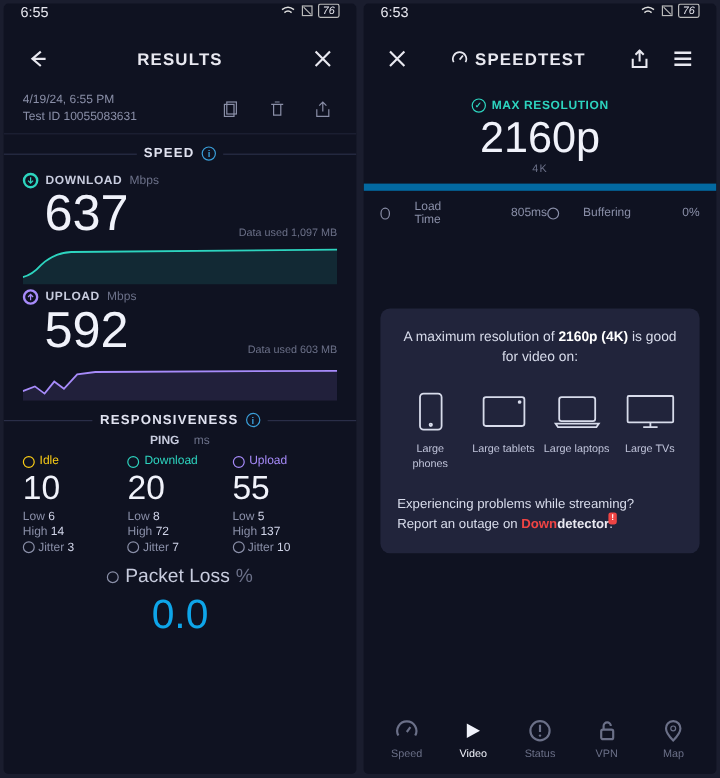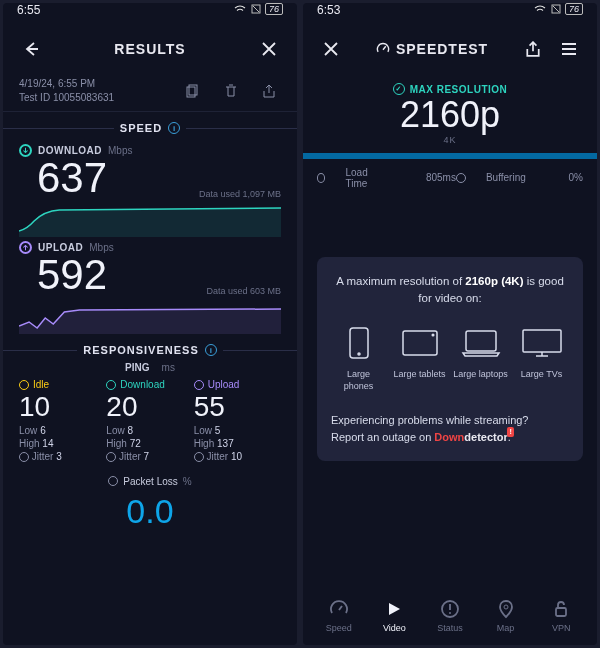--- a/index.html
+++ b/index.html
@@ -113,21 +113,21 @@
 .ping-header { display: flex; justify-content: center; gap: 12px; color: #c8ccde; font-size: 10px; font-weight: 600; margin-bottom: 6px; }
 .ping-header .unit { color: #6b7088; font-weight: 400; }
 .ping-label { display: flex; align-items: center; gap: 4px; font-size: 10px; margin-bottom: 2px; }
 .ping-label.idle { color: #facc15; }
 .ping-label.download { color: #2dd4bf; }
 .ping-label.upload { color: #a78bfa; }
 .ping-value { color: #f0f2fa; font-size: 28px; font-weight: 300; line-height: 1.1; }
 .ping-sub { color: #8a8fa8; font-size: 10px; margin-top: 2px; }
 .ping-sub .num { color: #d0d4e8; }
 .packet-row { text-align: center; padding: 10px 0; }
-.packet-label { display: inline-flex; align-items: center; gap: 5px; color: #c8ccde; font-size: 10px; }
+.packet-label { display: inline-flex; align-items: center; gap: 5px; color: #c8ccde; font-size: 16px; }
 .packet-label .unit { color: #6b7088; }
 .packet-value { color: #0ea5e9; font-size: 34px; font-weight: 400; margin-top: 2px; }
 
 
 .max-res-block { text-align: center; padding: 6px 0 8px 0; border-bottom: 6px solid #0369a1; }
 .max-res-label { display: inline-flex; align-items: center; gap: 5px; color: #2dd4bf; font-size: 10px; font-weight: 600; letter-spacing: 0.5px; }
 .max-res-value { color: #f0f2fa; font-size: 36px; font-weight: 300; line-height: 1.1; }
 .max-res-sub { color: #6b7088; font-size: 9px; letter-spacing: 1px; }
 .load-buffer { display: flex; justify-content: space-between; padding: 8px 14px; font-size: 10px; color: #8a8fa8; }
 .load-buffer span { display: inline-flex; align-items: center; gap: 20px; }
@@ -465,29 +465,29 @@
             <circle cx="10" cy="10" r="8" stroke="currentColor" stroke-width="1.8" fill="none"></circle>
             <line x1="10" y1="5" x2="10" y2="11" stroke="currentColor" stroke-width="1.8"></line>
             <circle cx="10" cy="14" r="1" fill="currentColor"></circle>
           </svg>
         </div>
         <div class="nav-label">Status</div>
       </div>
       <div class="nav-item">
         <div class="nav-icon">
           <svg width="20" height="20" viewBox="0 0 20 20">
-            <path d="M10 2 C6 2 4 5 4 8 C4 12 10 18 10 18 C10 18 16 12 16 8 C16 5 14 2 10 2 Z" stroke="currentColor" stroke-width="1.8" fill="none"></path>
-            <circle cx="10" cy="8" r="2" stroke="currentColor" fill="none"></circle>
-          </svg>
-        </div>
-        <div class="nav-label">Map</div>
+            <rect x="5" y="9" width="10" height="8" rx="1.5" stroke="currentColor" stroke-width="1.8" fill="none"></rect>
+            <path d="M7 9 V6 A3 3 0 0 1 13 6" stroke="currentColor" stroke-width="1.8" fill="none"></path>
+          </svg>
+        </div>
+        <div class="nav-label">VPN</div>
       </div>
       <div class="nav-item">
         <div class="nav-icon">
           <svg width="20" height="20" viewBox="0 0 20 20">
-            <rect x="5" y="9" width="10" height="8" rx="1.5" stroke="currentColor" stroke-width="1.8" fill="none"></rect>
-            <path d="M7 9 V6 A3 3 0 0 1 13 6" stroke="currentColor" stroke-width="1.8" fill="none"></path>
-          </svg>
-        </div>
-        <div class="nav-label">VPN</div>
+            <path d="M10 2 C6 2 4 5 4 8 C4 12 10 18 10 18 C10 18 16 12 16 8 C16 5 14 2 10 2 Z" stroke="currentColor" stroke-width="1.8" fill="none"></path>
+            <circle cx="10" cy="8" r="2" stroke="currentColor" fill="none"></circle>
+          </svg>
+        </div>
+        <div class="nav-label">Map</div>
       </div>
     </div>
 </div>
 
 </body></html>

